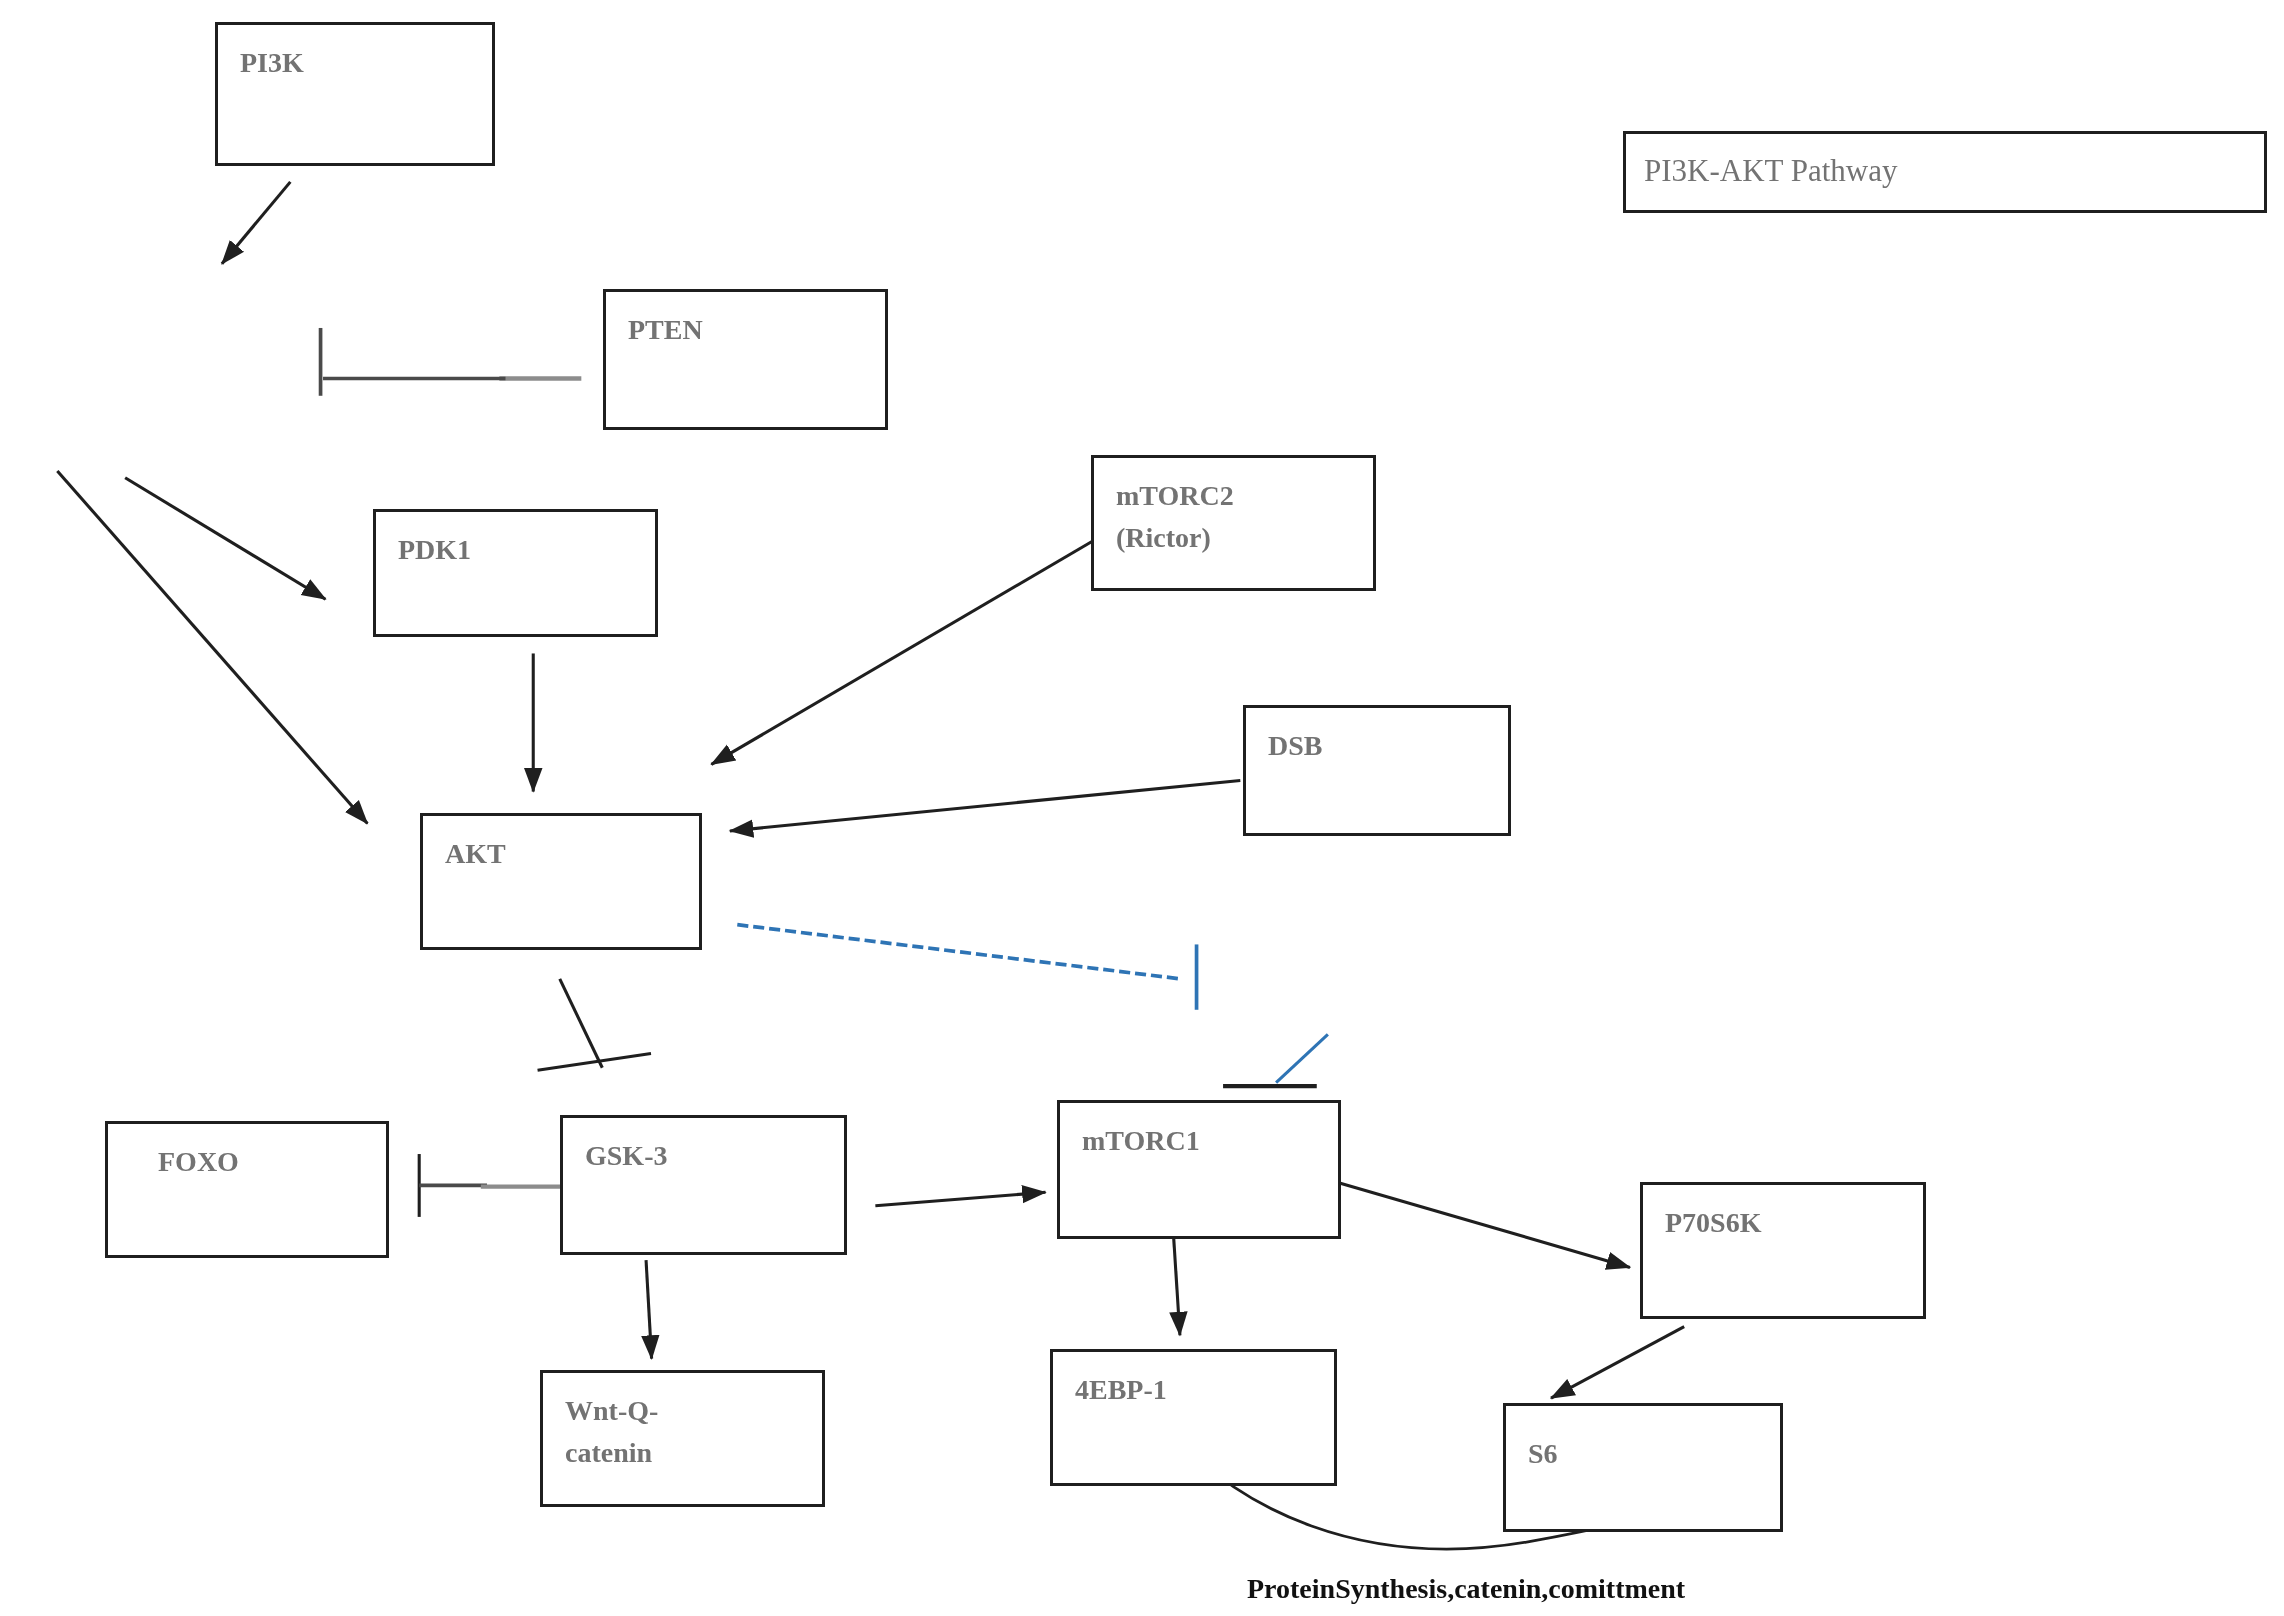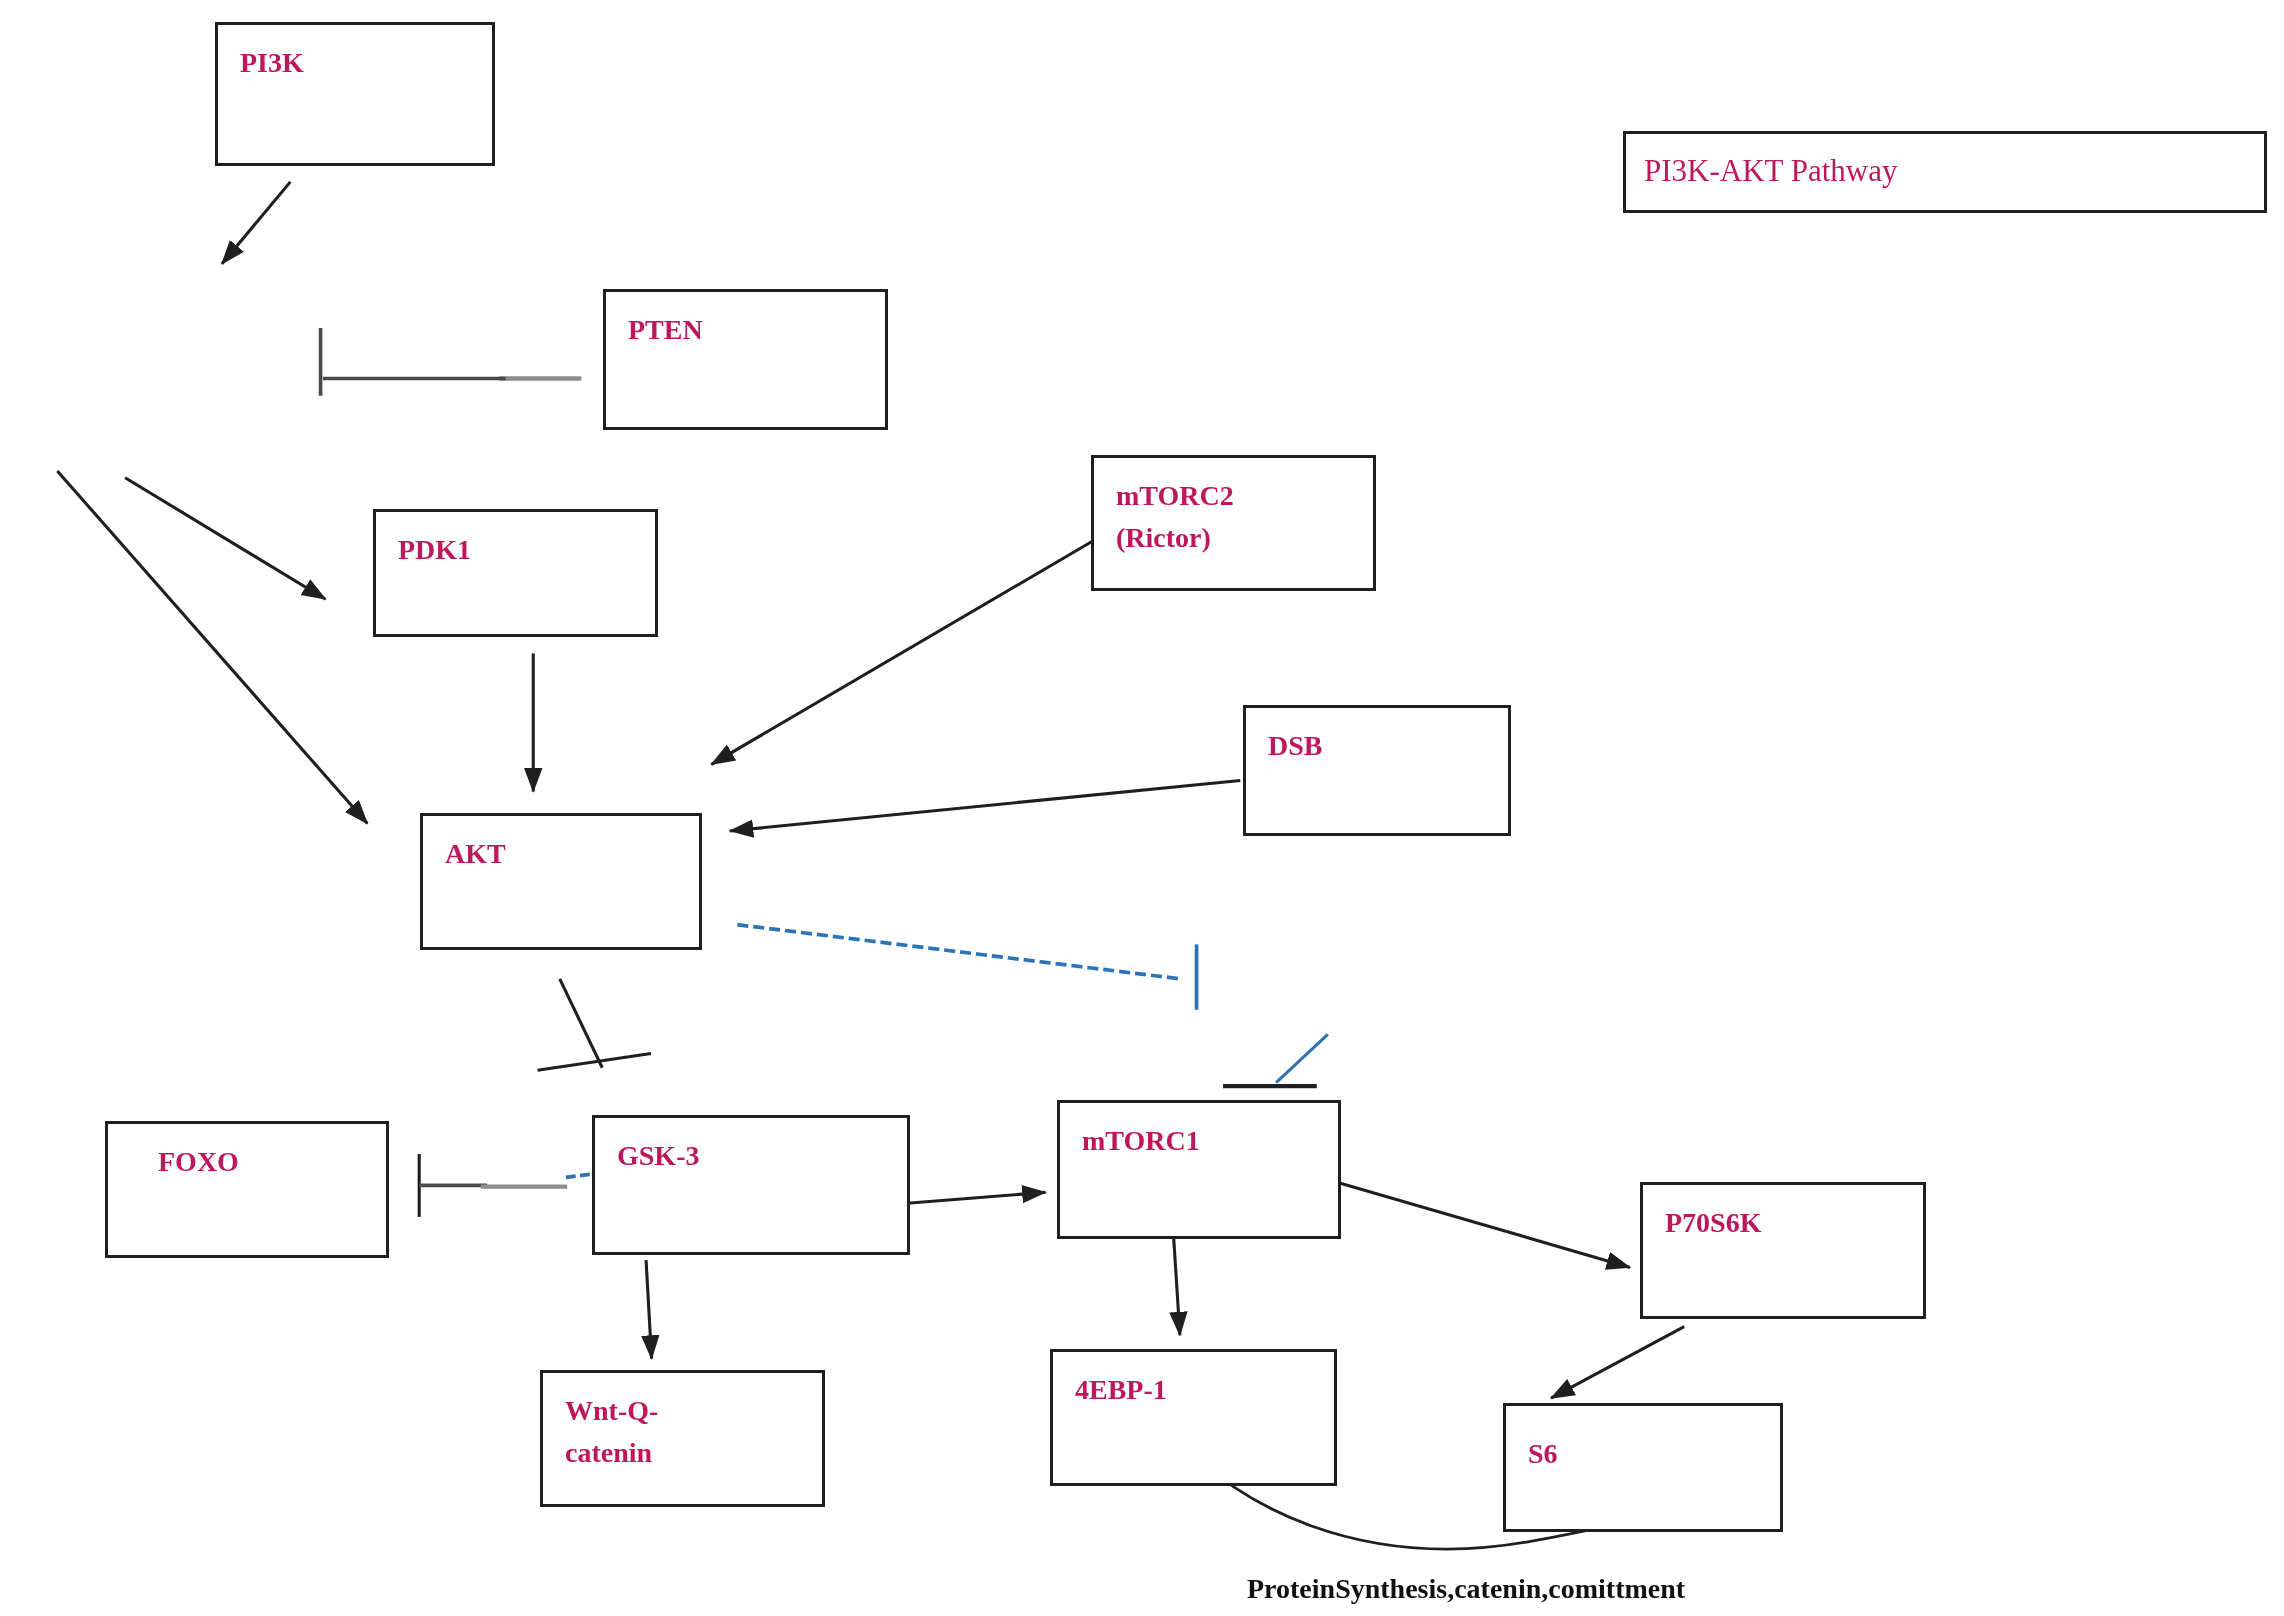--- a/index.html
+++ b/index.html
@@ -10,21 +10,21 @@
   }
   svg.edges{position:absolute;left:0;top:0;width:2284px;height:1617px;}
   .k{stroke:var(--ink);}
   .b{stroke:var(--blue);}
   .gd{stroke:var(--gray-d);}
   .gl{stroke:var(--gray-l);}
   .node{
     position:absolute;border:3.1px solid var(--ink);background:#ffffff;
     box-sizing:border-box;
   }
-  .node .lbl{display:block;font-weight:bold;font-size:28px;color:#be185d;
+  .node .lbl{display:block;font-weight:bold;font-size:28px;color:#737373;
     padding:17.3px 6.2px 0 22px;line-height:1.5;}
   .node .lbl span{display:block;}
   .node.regular .lbl{font-weight:normal;font-size:31px;}
   .title-box .lbl{padding-top:13.6px;padding-left:18px;}
   .caption{position:absolute;font-weight:bold;font-size:28px;color:#111;
     font-family:"Liberation Serif","DejaVu Serif",serif;white-space:nowrap;}
 </style>
 </head>
 <body>
 
@@ -112,21 +112,21 @@
 
   <div class="node" style="left:1243px;top:705px;width:268px;height:131px;">
     <span class="lbl">DSB</span>
   </div>
 
 
   <div class="node" style="left:105px;top:1121px;width:284px;height:137px;padding-left:28px;">
     <span class="lbl">FOXO</span>
   </div>
 
-  <div class="node" style="left:592px;top:1115px;width:318px;height:140px;">
+  <div class="node" style="left:560px;top:1115px;width:287px;height:140px;">
     <span class="lbl">GSK-3</span>
   </div>
 
   <div class="node" style="left:1057px;top:1100px;width:284px;height:139px;">
     <span class="lbl">mTORC1</span>
   </div>
 
   <div class="node" style="left:1640px;top:1182px;width:286px;height:137px;">
     <span class="lbl">P70S6K</span>
   </div>

